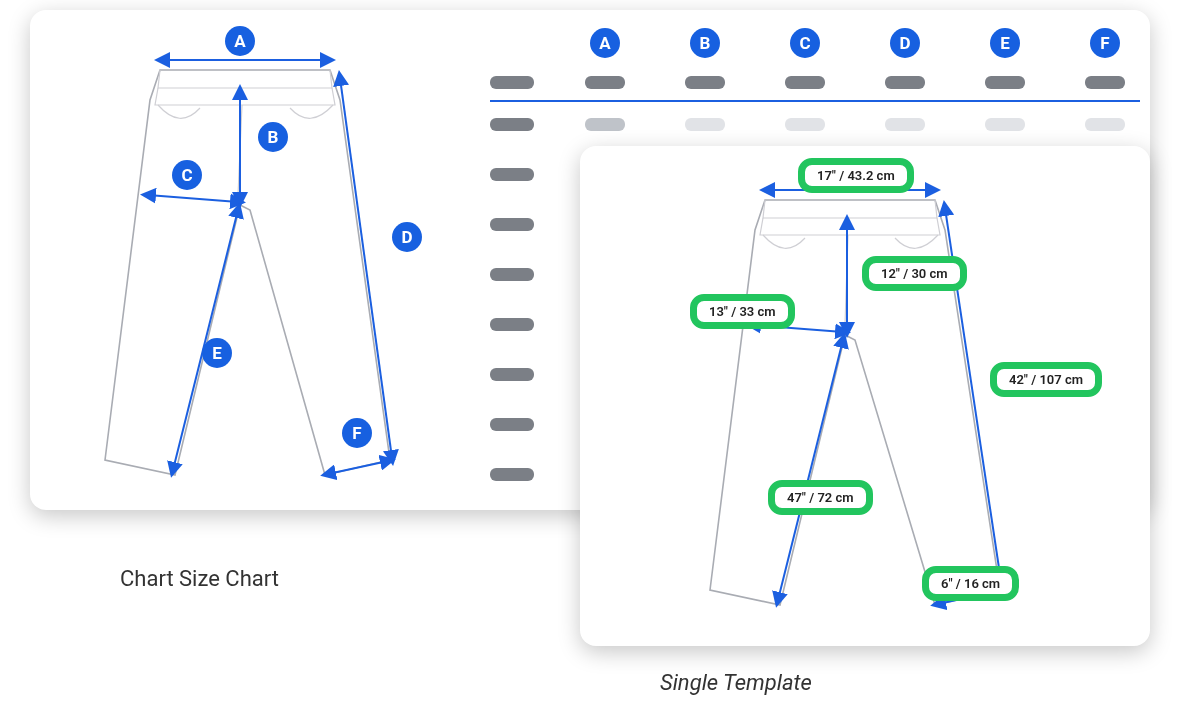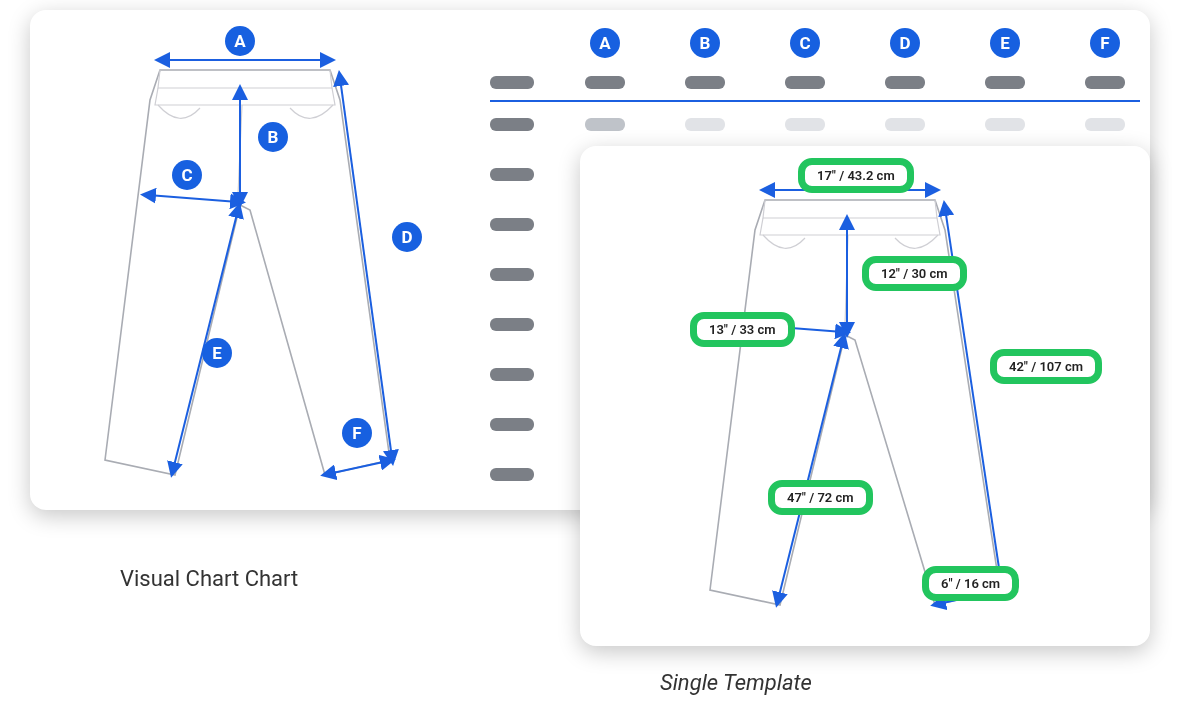--- a/index.html
+++ b/index.html
@@ -214,20 +214,20 @@
 
     <line class="arrow-line" x1="345" y1="48" x2="402" y2="428" marker-start="url(#arr2S)" marker-end="url(#arr2)"></line>
 
     <line class="arrow-line" x1="243" y1="180" x2="178" y2="440" marker-start="url(#arr2S)" marker-end="url(#arr2)"></line>
 
     <line class="arrow-line" x1="338" y1="444" x2="398" y2="431" marker-start="url(#arr2S)" marker-end="url(#arr2)"></line>
   </svg>
 
   <div class="measure-pill" style="left:218px;top:12px">17″ / 43.2 cm</div>
   <div class="measure-pill" style="left:282px;top:110px">12″ / 30 cm</div>
-  <div class="measure-pill" style="left:110px;top:166px">13″ / 33 cm</div>
-  <div class="measure-pill" style="left:410px;top:203px">42″ / 107 cm</div>
+  <div class="measure-pill" style="left:110px;top:148px">13″ / 33 cm</div>
+  <div class="measure-pill" style="left:410px;top:216px">42″ / 107 cm</div>
   <div class="measure-pill" style="left:188px;top:334px">47″ / 72 cm</div>
   <div class="measure-pill" style="left:342px;top:420px">6″ / 16 cm</div>
 </div>
 
-<div class="caption caption-left">Visual Chart Chart</div>
+<div class="caption caption-left">Chart Size Chart</div>
 <div class="caption caption-right">Single Template</div>
 
 </body></html>

